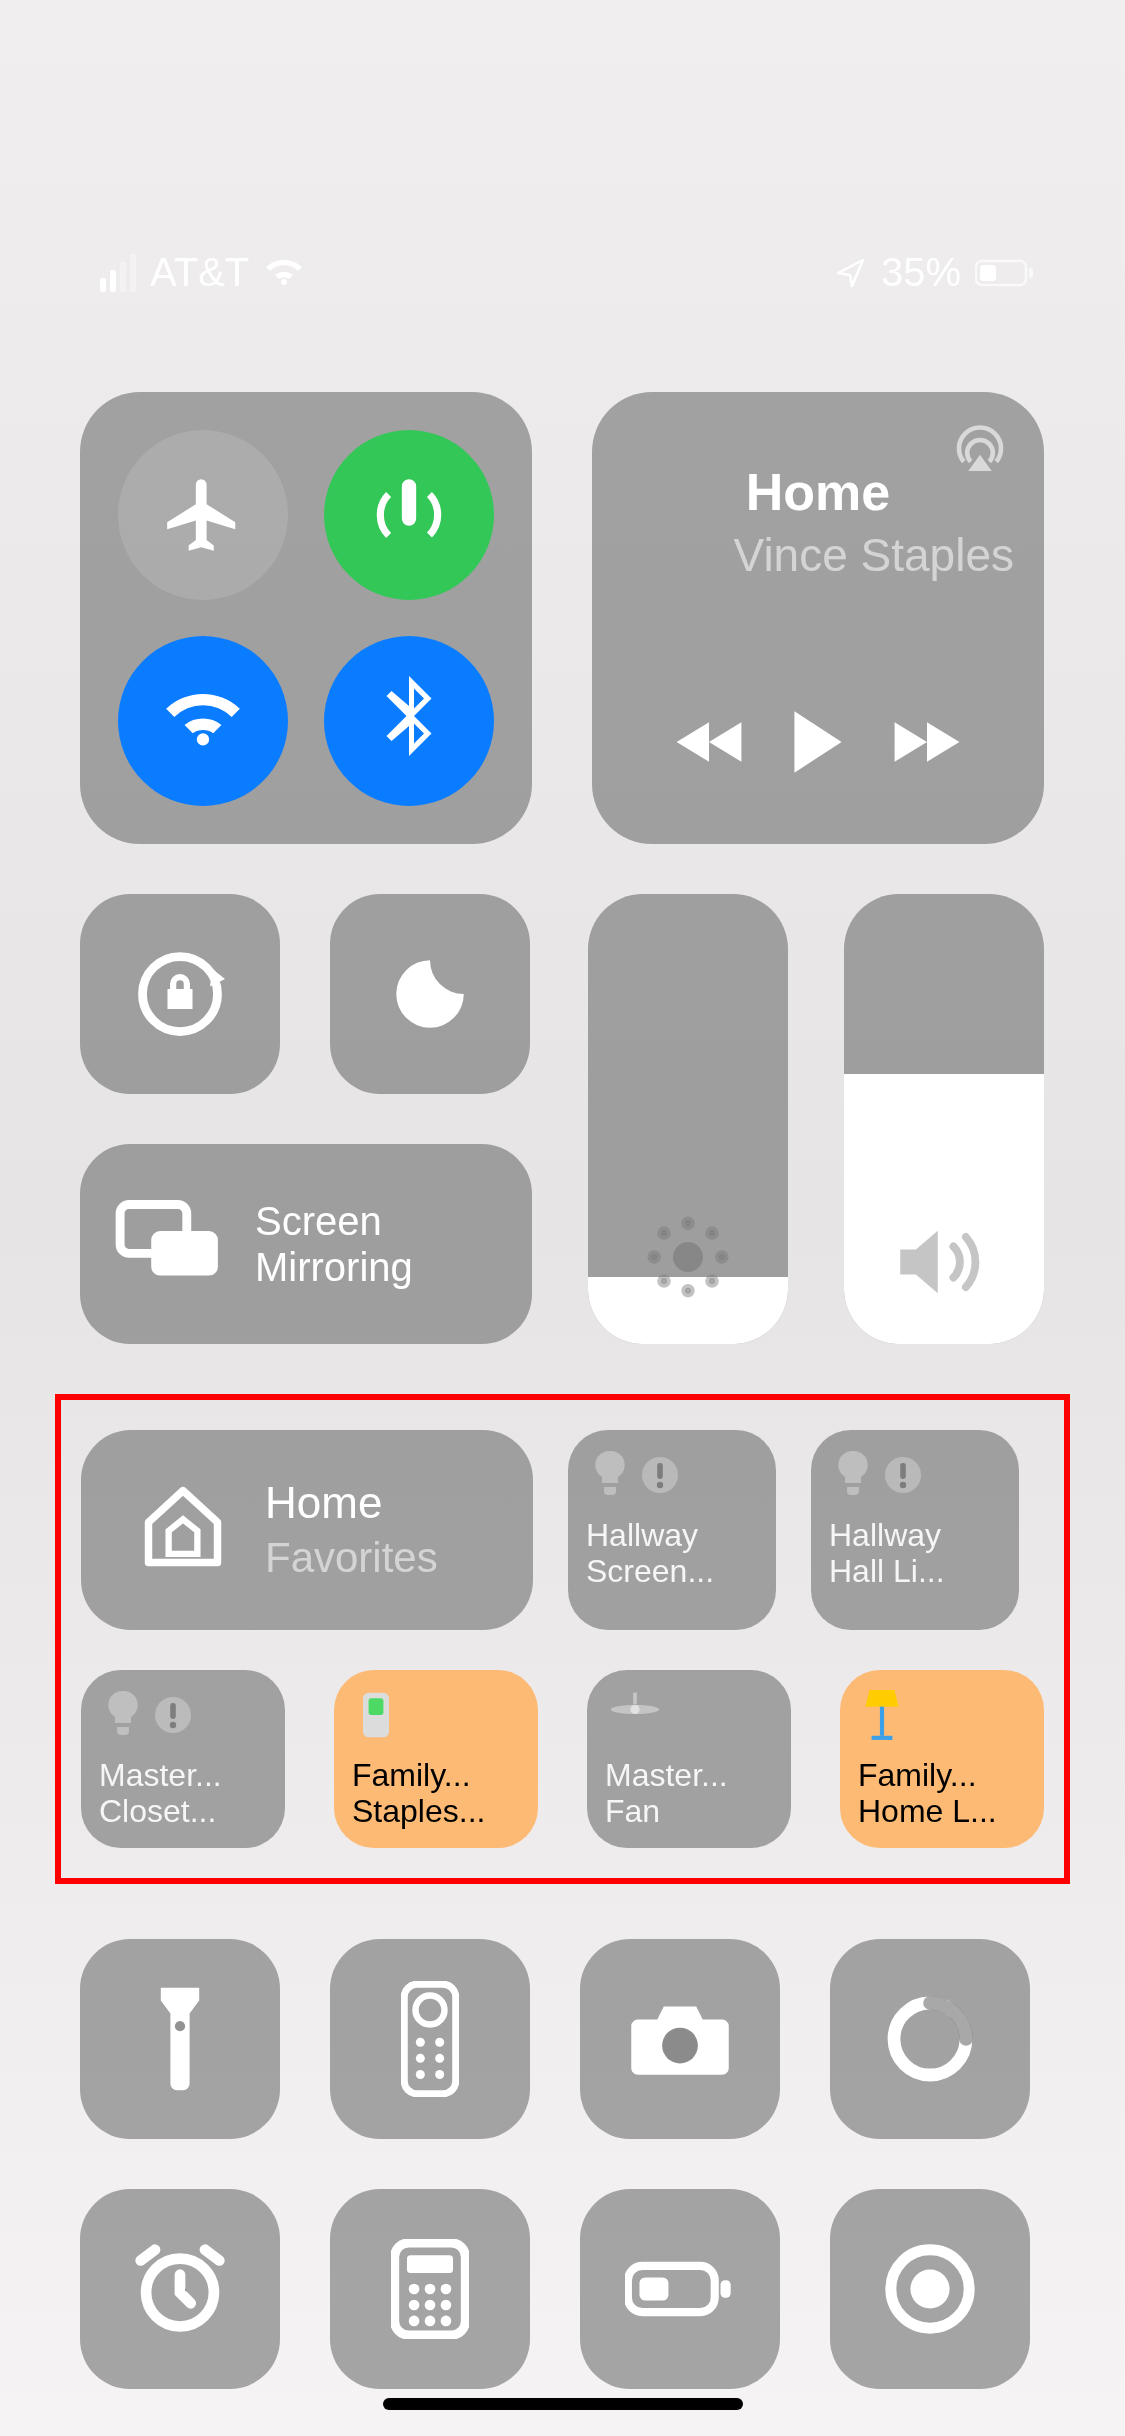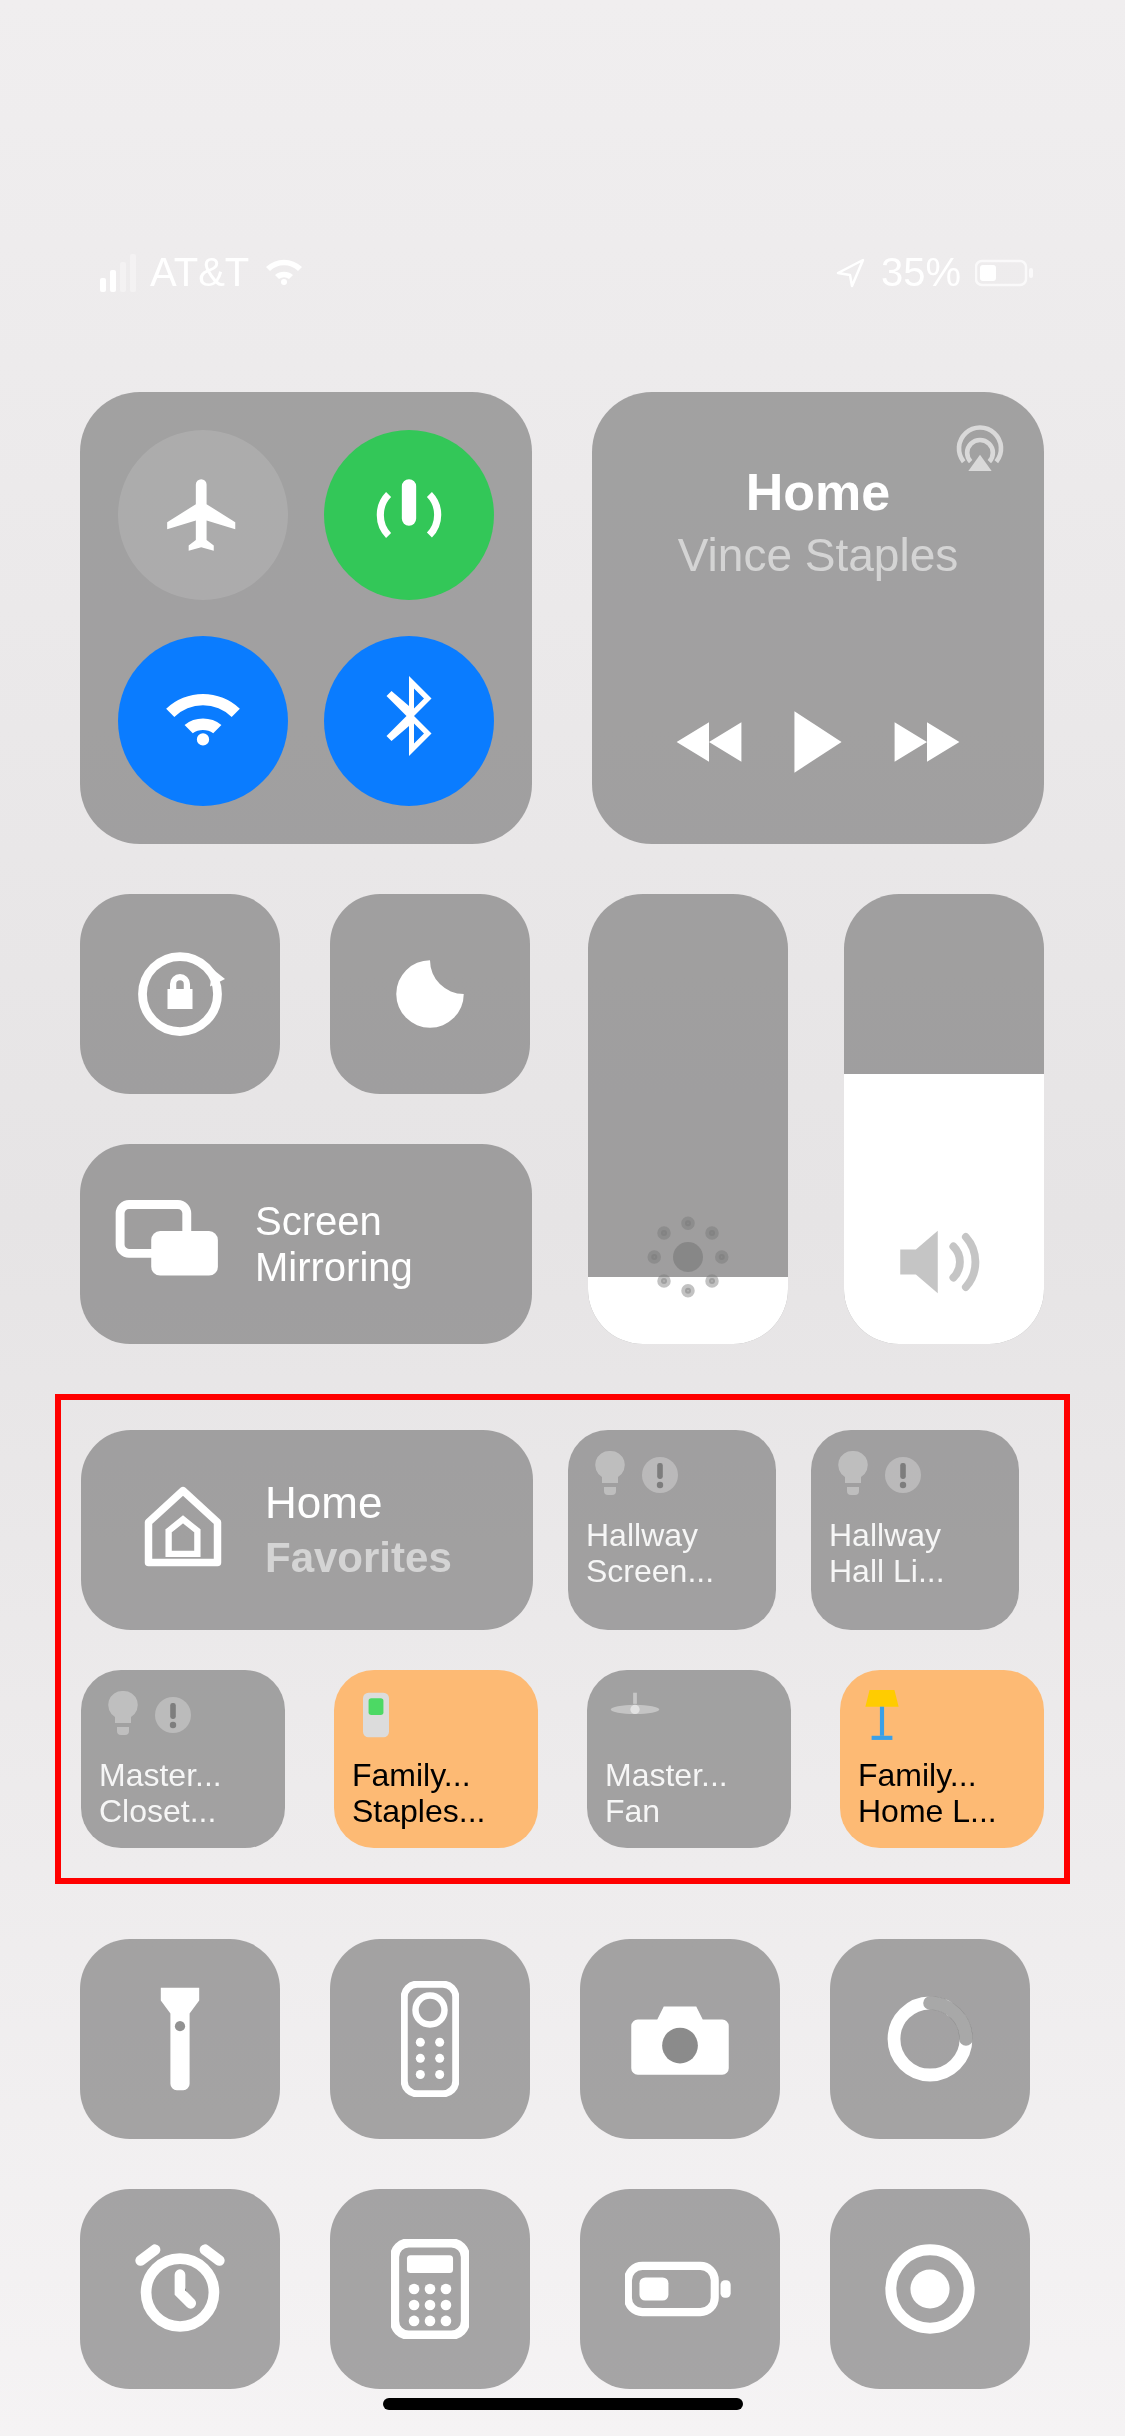--- a/index.html
+++ b/index.html
@@ -45,21 +45,21 @@
     width:170px; height:170px; border-radius:50%;
     display:flex; align-items:center; justify-content:center;
   }
   .conn-gray { background: rgba(255,255,255,0.12); }
   .conn-green { background:#33c758; }
   .conn-blue { background:#0a7cff; }
 
   .media-pod { display:flex; flex-direction:column; padding: 40px 30px 50px; }
   .airplay-corner { position:absolute; top:30px; right:36px; }
   .media-title { color:#fff; font-size:52px; font-weight:600; text-align:center; margin-top:30px; }
-  .media-sub { color:rgba(255,255,255,0.55); font-size:46px; text-align:center; margin-top:6px; }
+  .media-sub { color:rgba(255,255,255,0.55); font-size:46px; text-align:right; margin-top:6px; }
   .media-controls { margin-top:auto; display:flex; justify-content:space-around; align-items:center; padding:0 30px 15px; }
 
   .row2 { display:flex; gap:56px; margin-bottom:50px; }
   .col-left { display:flex; flex-direction:column; gap:50px; width:452px; }
   .small-row { display:flex; gap:50px; }
   .tile-sq {
     width:200px; height:200px; border-radius:50px;
     background: rgba(100,100,100,0.55);
     display:flex; align-items:center; justify-content:center;
   }
@@ -87,21 +87,21 @@
     margin-left:-25px; margin-right:-25px;
     margin-bottom:55px;
   }
   .home-row1 { display:flex; gap:35px; margin-bottom:40px; }
   .home-tile-wide {
     width:452px; height:200px; border-radius:50px;
     background: rgba(100,100,100,0.55);
     display:flex; align-items:center; padding-left:56px; gap:36px;
   }
   .home-tile-wide .hlabel { color:#fff; font-size:44px; font-weight:500; }
-  .home-tile-wide .hsub { color:rgba(255,255,255,0.55); font-size:42px; margin-top:6px;font-weight:bold; }
+  .home-tile-wide .hsub { color:rgba(255,255,255,0.55); font-size:42px; margin-top:6px; }
   .acc-tile {
     width:208px; border-radius:40px;
     background: rgba(100,100,100,0.55);
     padding:20px 18px 18px;
     display:flex; flex-direction:column;
     color:rgba(255,255,255,0.9);
   }
   .acc-tile.on { background:#fdba74; color:#000; }
   .acc-irow { display:flex; gap:10px; align-items:center; height:54px; margin-bottom:14px; padding-left:4px; }
   .acc-label { font-size:32px; line-height:1.12; white-space:pre-line; overflow:hidden; }

